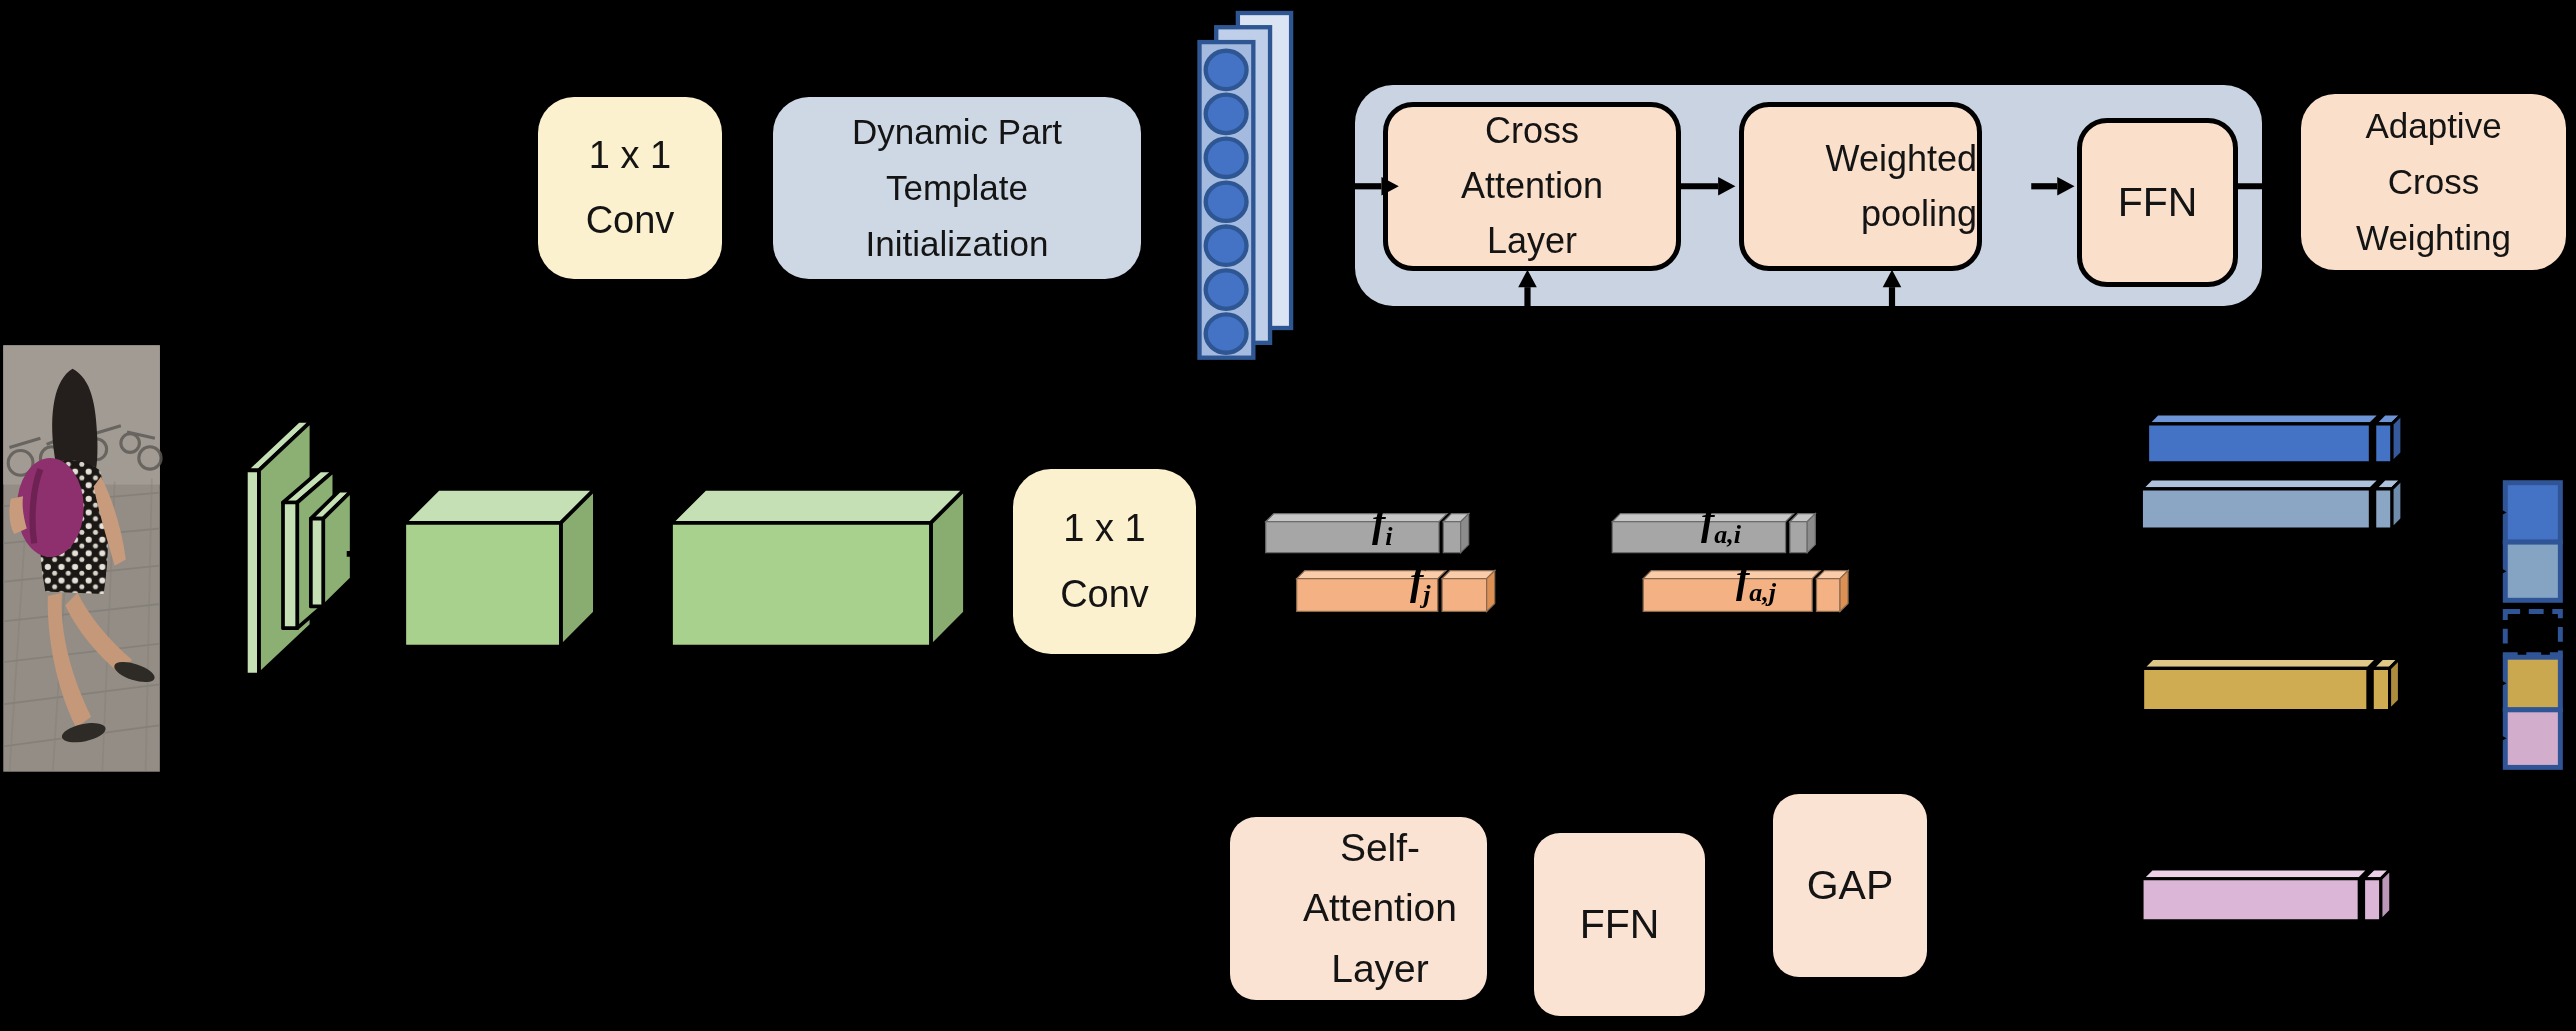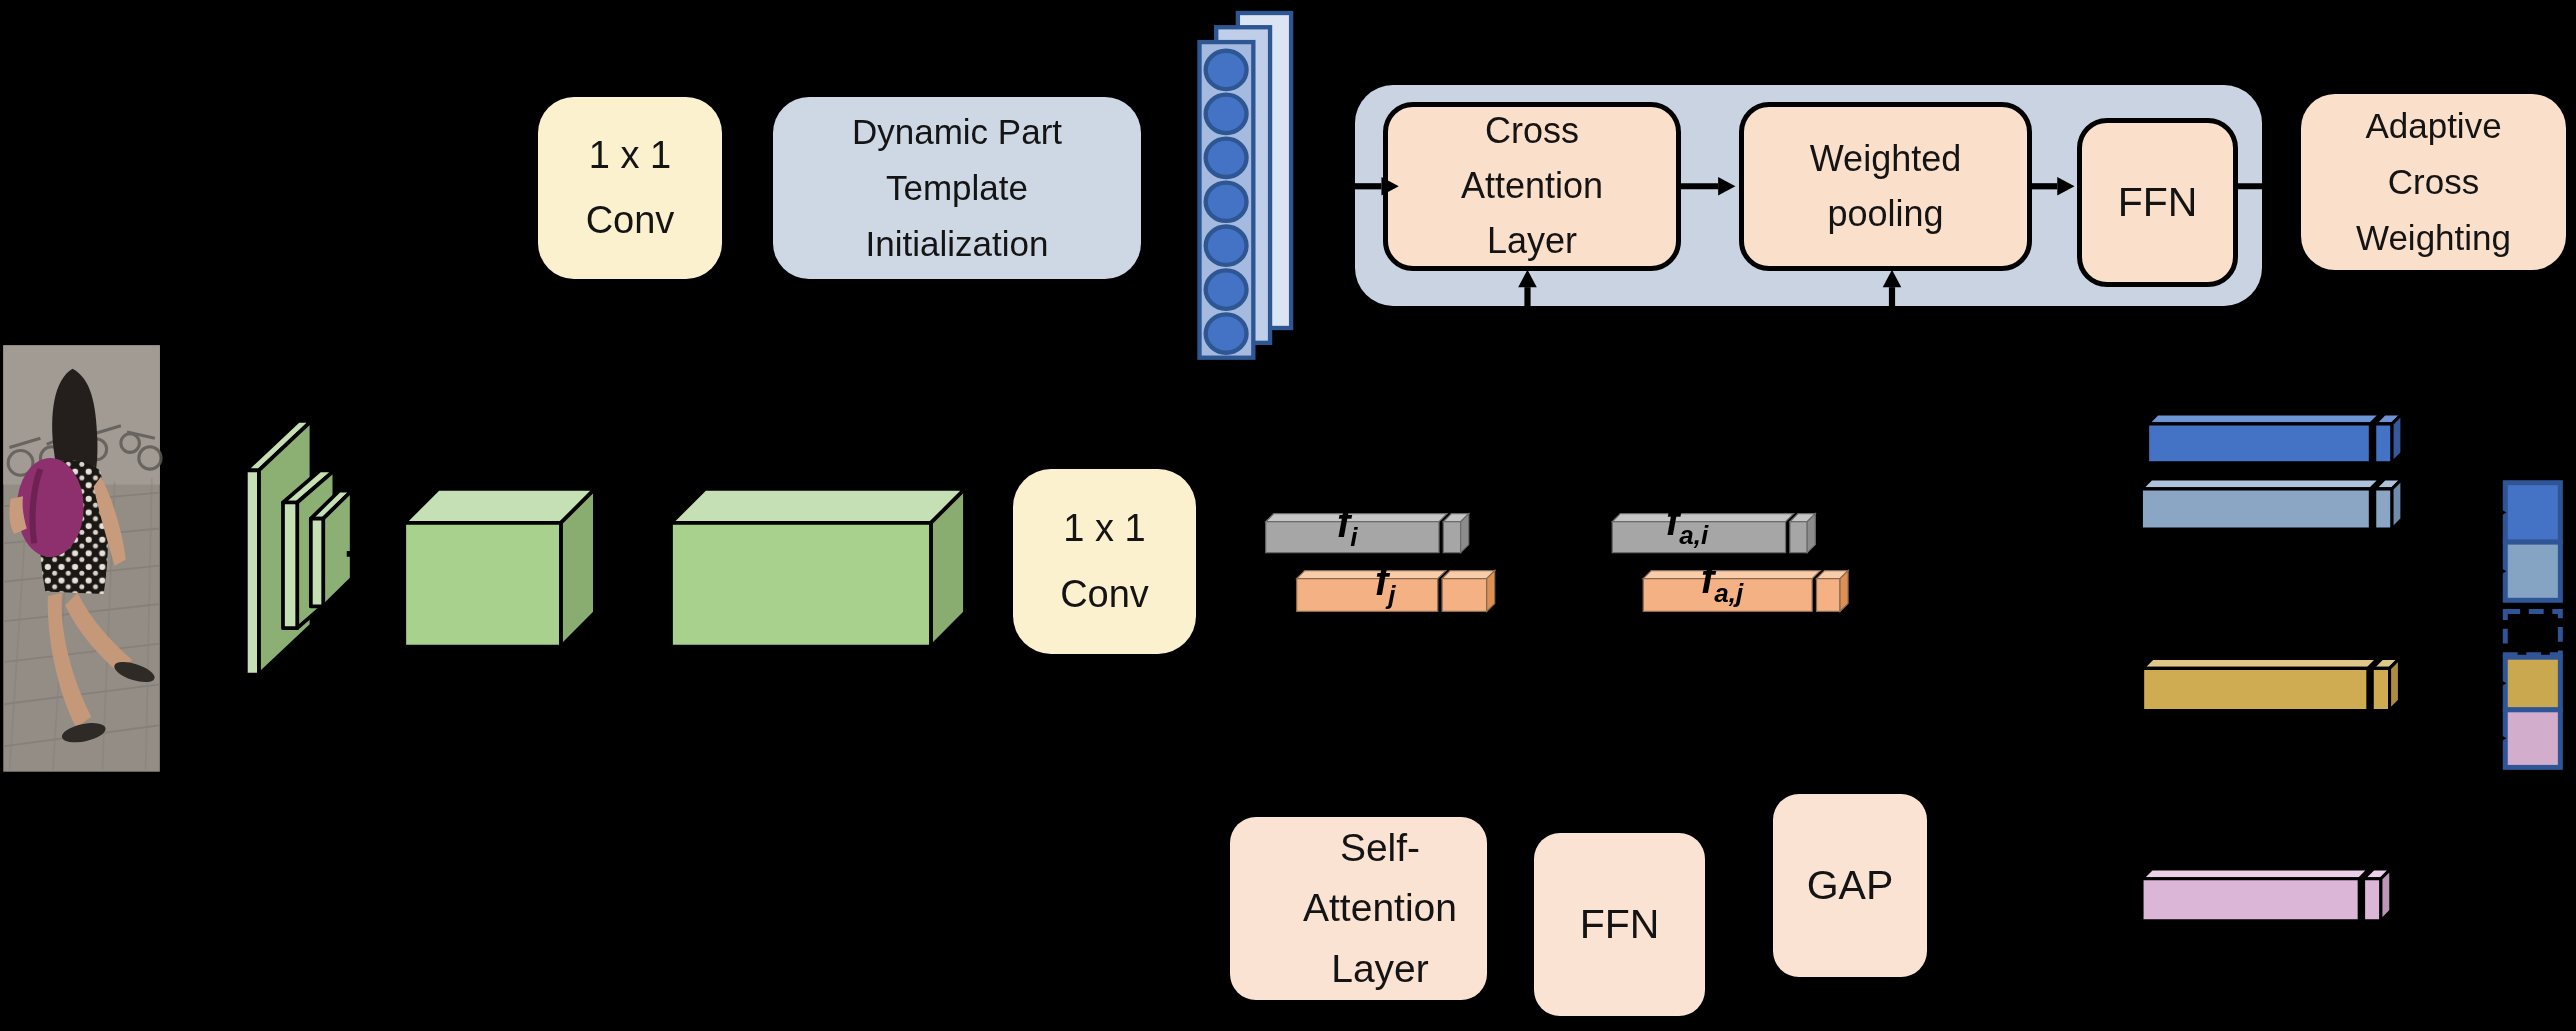--- a/index.html
+++ b/index.html
@@ -12,22 +12,22 @@
   .slate{background:#CED7E4;border-radius:36px;}
   .container-blk{background:#C9D3E1;border-radius:38px;}
   .peach{background:#FADFCB;border:5px solid #000;border-radius:30px;}
   .peach-plain{background:#FADFCB;border-radius:34px;}
   .peach-light{background:#FBE3D3;border-radius:26px;}
   .t62{font-size:38px;line-height:1.72;}
   .t57{font-size:35px;line-height:1.60;}
   .t58{font-size:36px;line-height:1.52;}
   .t63{font-size:39px;line-height:1.55;}
   .t66single{font-size:41px;margin-top:16px;}
-  .flabel{position:absolute;font-family:Liberation Sans, sans-serif;font-style:italic;font-weight:bold;
-          color:#000;font-size:40px;line-height:1;}
+  .flabel{position:absolute;font-family:Liberation Serif, serif;font-style:italic;font-weight:bold;
+          color:#000;font-size:40px;line-height:1;margin-left:35px;}
   .flabel sub{font-size:26px;line-height:1;}
 </style>
 </head>
 <body>
 
 <div id="stage">
 
   <svg width="2576" height="1031" viewBox="0 0 4162 1666">
     <defs>
       <pattern id="polka" width="22" height="22" patternUnits="userSpaceOnUse">
@@ -204,21 +204,21 @@
   </div>
 
   <div class="box container-blk" style="left:1355px;top:85px;width:907px;height:221px;"></div>
 
   <div class="box peach t58" style="left:1383px;top:102px;width:298px;height:169px;">
     <div>Cross</div>
     <div>Attention</div>
     <div>Layer</div>
   </div>
 
-  <div class="box peach t58" style="left:1739px;top:102px;width:293px;height:169px;">
+  <div class="box peach t58" style="left:1739px;top:102px;width:243px;height:169px;align-items:flex-end;">
     <div>Weighted</div>
     <div>pooling</div>
   </div>
 
   <div class="box peach t66single" style="left:2077px;top:102px;width:161px;height:169px;">
     <div>FFN</div>
   </div>
 
   <div class="box peach-plain t57" style="left:2301px;top:94px;width:265px;height:176px;">
     <div>Adaptive</div>

